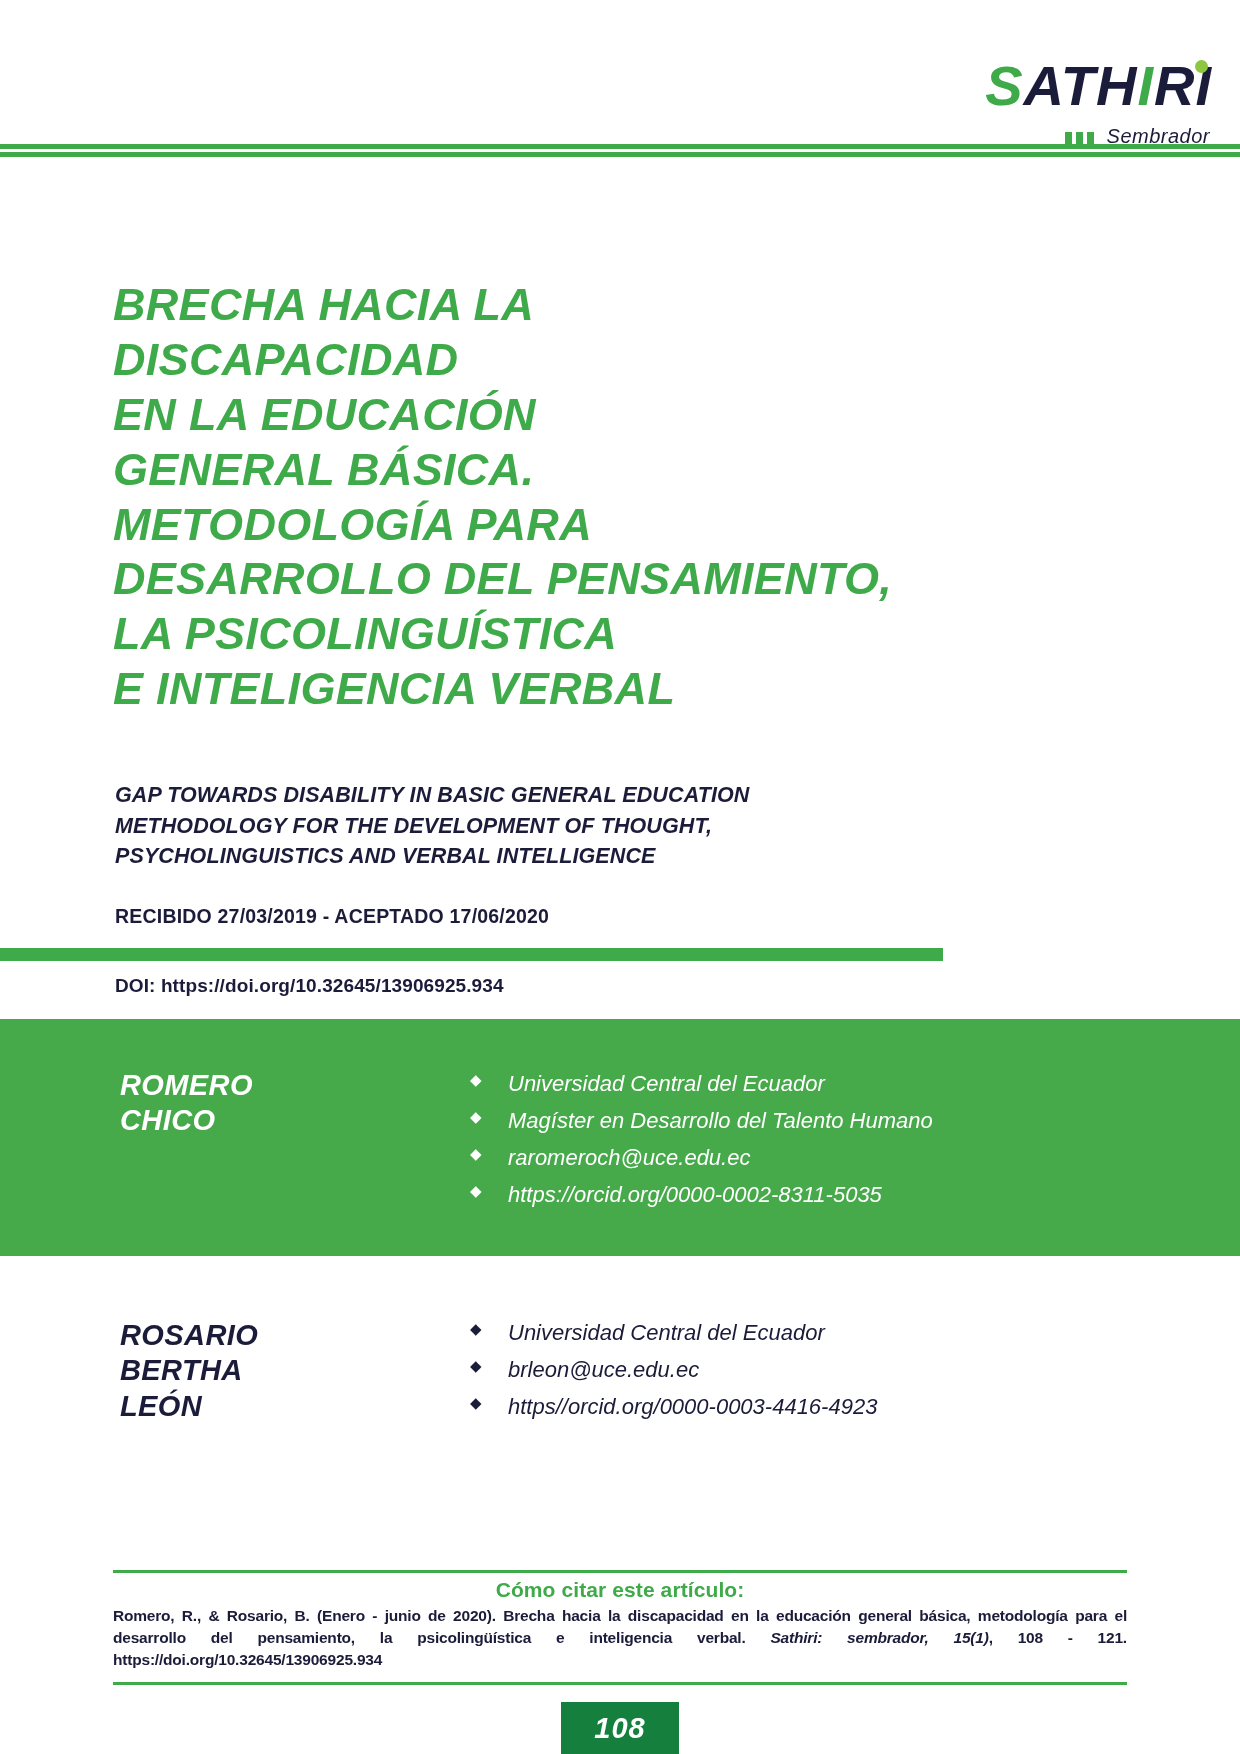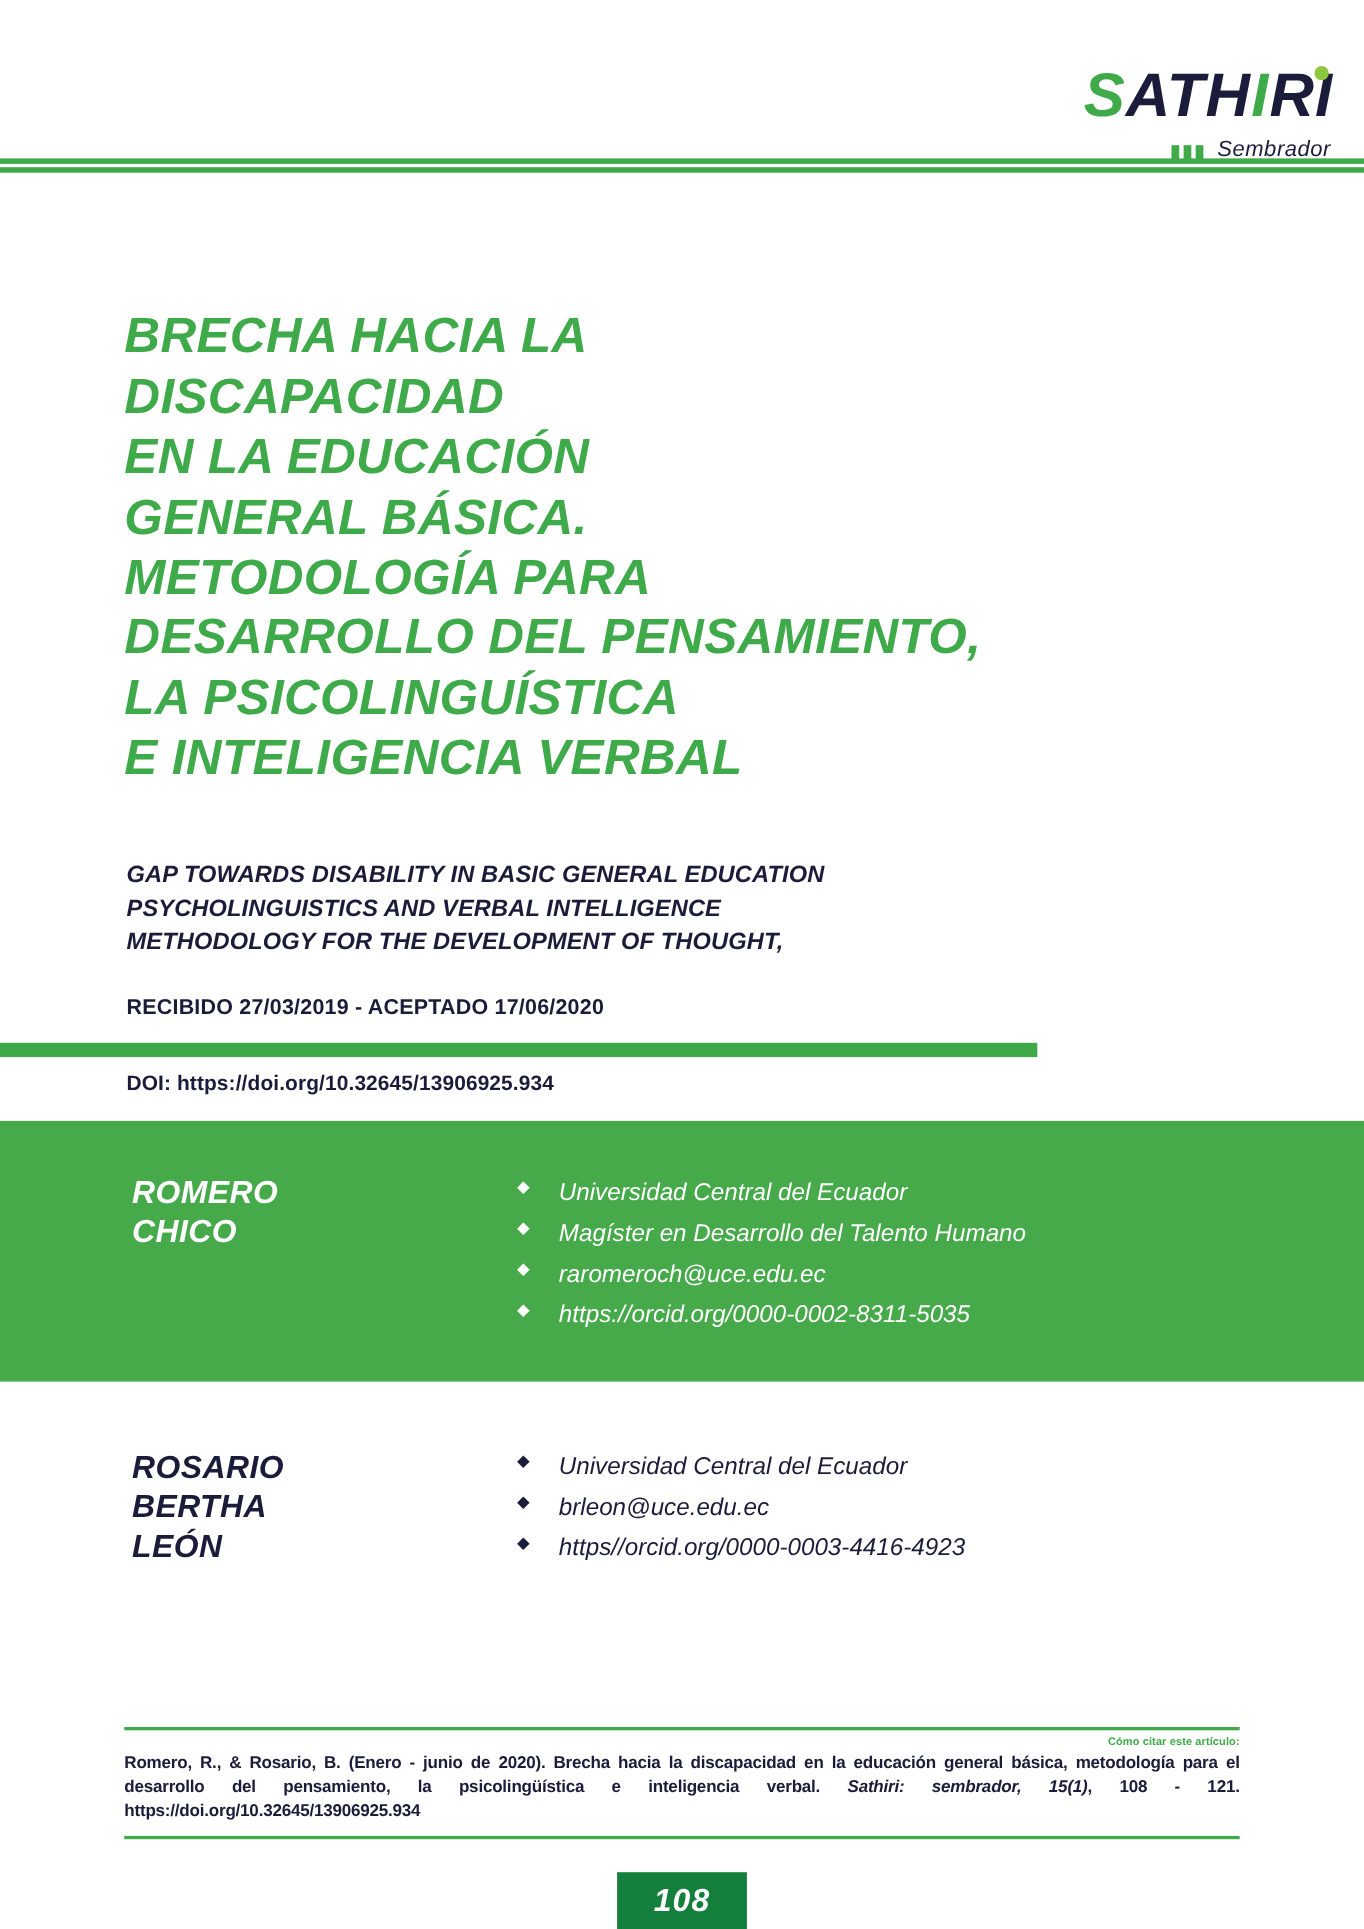--- a/index.html
+++ b/index.html
@@ -230,22 +230,22 @@
     left: 113px;
     top: 1570px;
     width: 1014px;
   }
   .cite .bar {
     height: 3px;
     background: #3faa49;
   }
   .cite .bar.bottom { margin-top: 7px; }
   .cite .cite-title {
-    text-align: right;
-    font-size: 10px;
+    text-align: center;
+    font-size: 21px;
     font-weight: bold;
     color: #3faa49;
     padding: 5px 0 3px;
     letter-spacing: .1px;
   }
   .cite .cite-text {
     font-size: 15.5px;
     font-weight: bold;
     color: #1b1b3a;
     line-height: 1.42;
@@ -301,22 +301,22 @@
     <div>EN LA EDUCACIÓN</div>
     <div>GENERAL BÁSICA.</div>
     <div>METODOLOGÍA PARA</div>
     <div>DESARROLLO DEL PENSAMIENTO,</div>
     <div>LA PSICOLINGUÍSTICA</div>
     <div>E INTELIGENCIA VERBAL</div>
   </div>
 
   <div class="subtitle">
     <div>GAP TOWARDS DISABILITY IN BASIC GENERAL EDUCATION</div>
+    <div>METHODOLOGY FOR THE DEVELOPMENT OF THOUGHT,</div>
     <div>PSYCHOLINGUISTICS AND VERBAL INTELLIGENCE</div>
-    <div>METHODOLOGY FOR THE DEVELOPMENT OF THOUGHT,</div>
   </div>
 
   <div class="dates">RECIBIDO 27/03/2019  - ACEPTADO 17/06/2020</div>
 
   <div class="rule-mid"></div>
 
   <div class="doi">DOI: https://doi.org/10.32645/13906925.934</div>
 
   <div class="band">
     <div class="aut-name">

